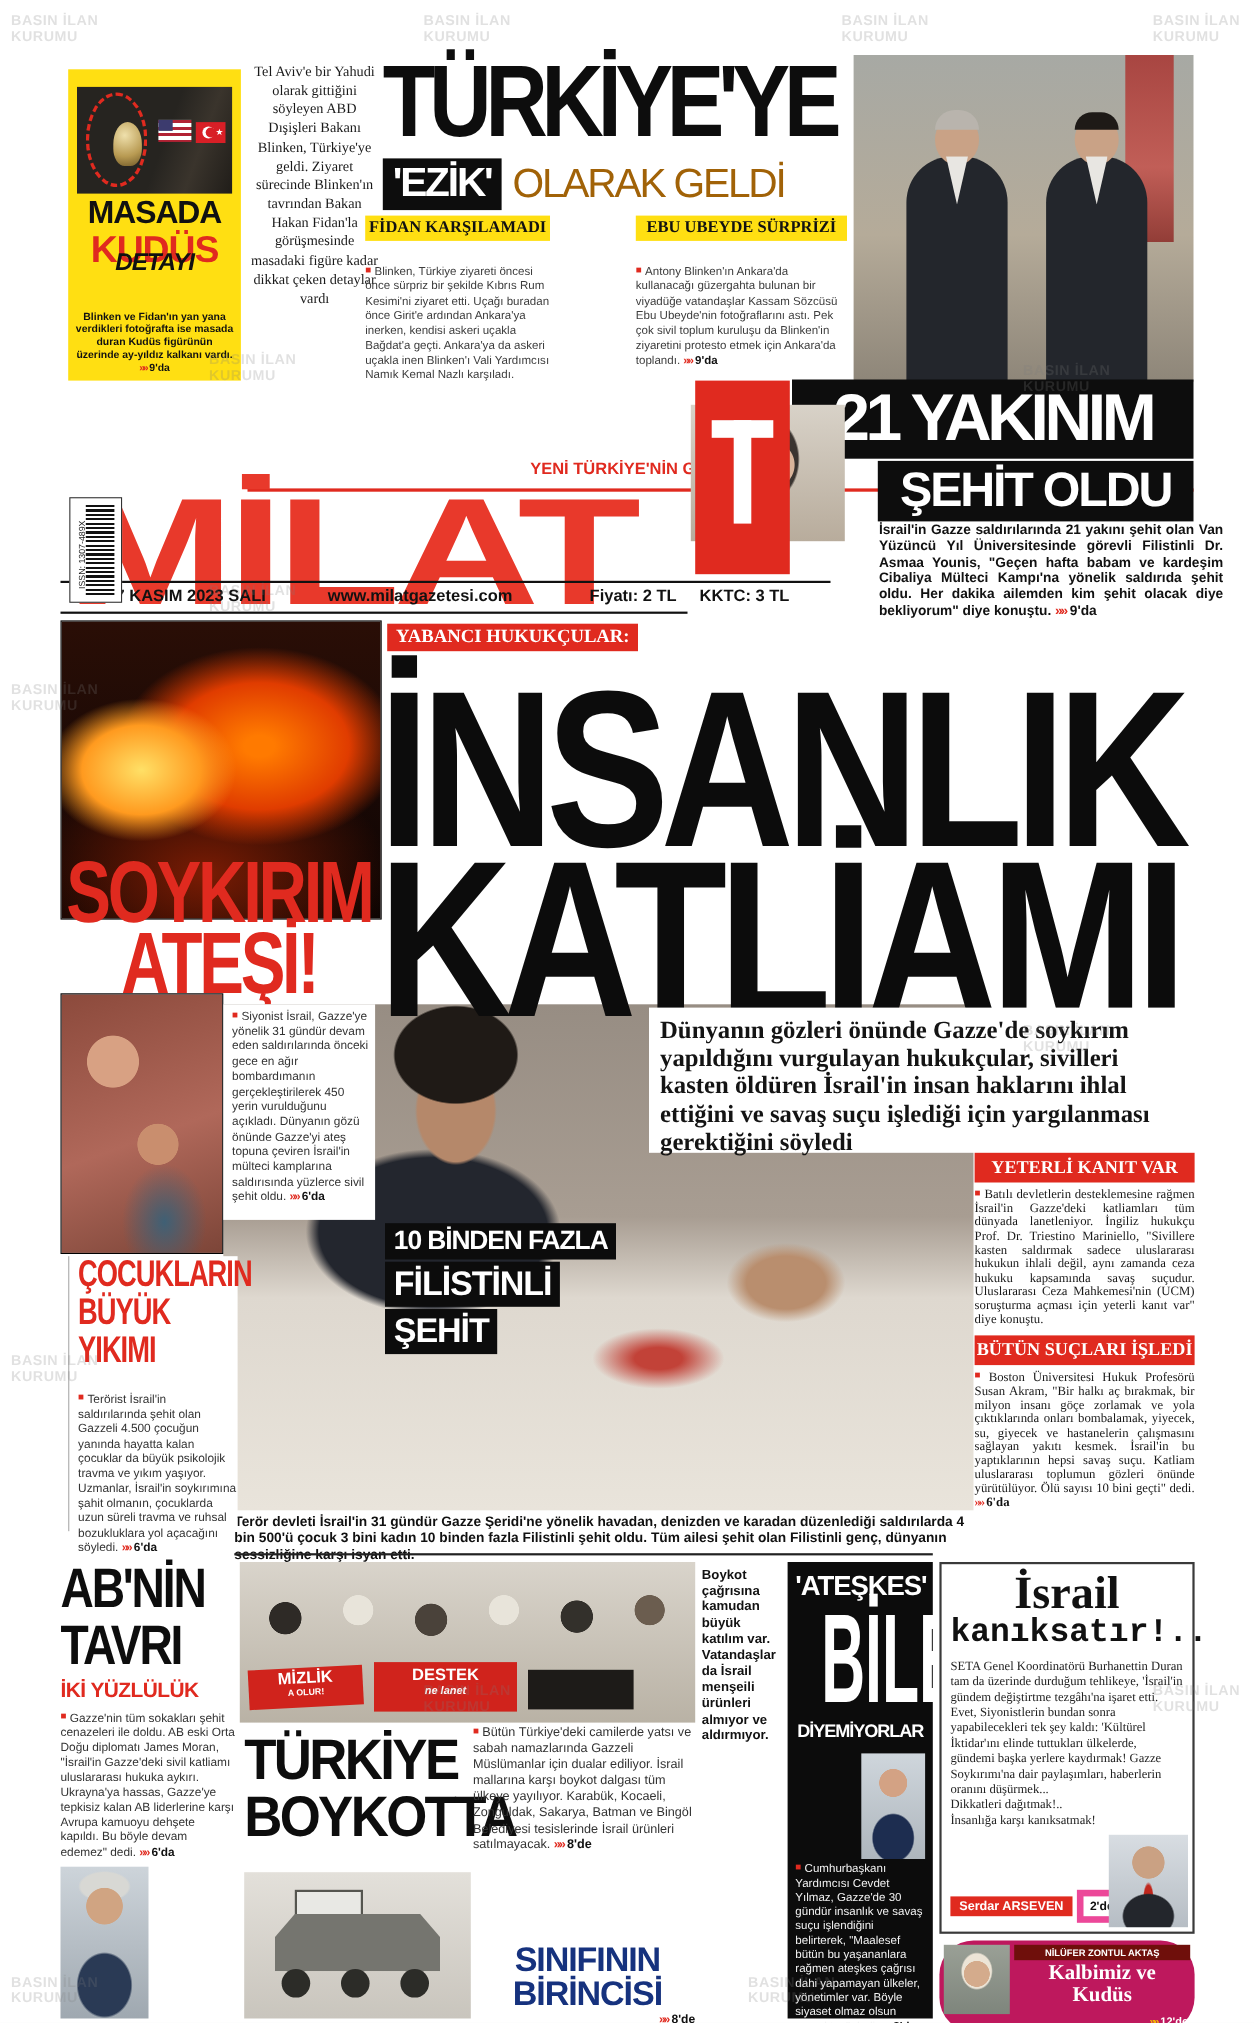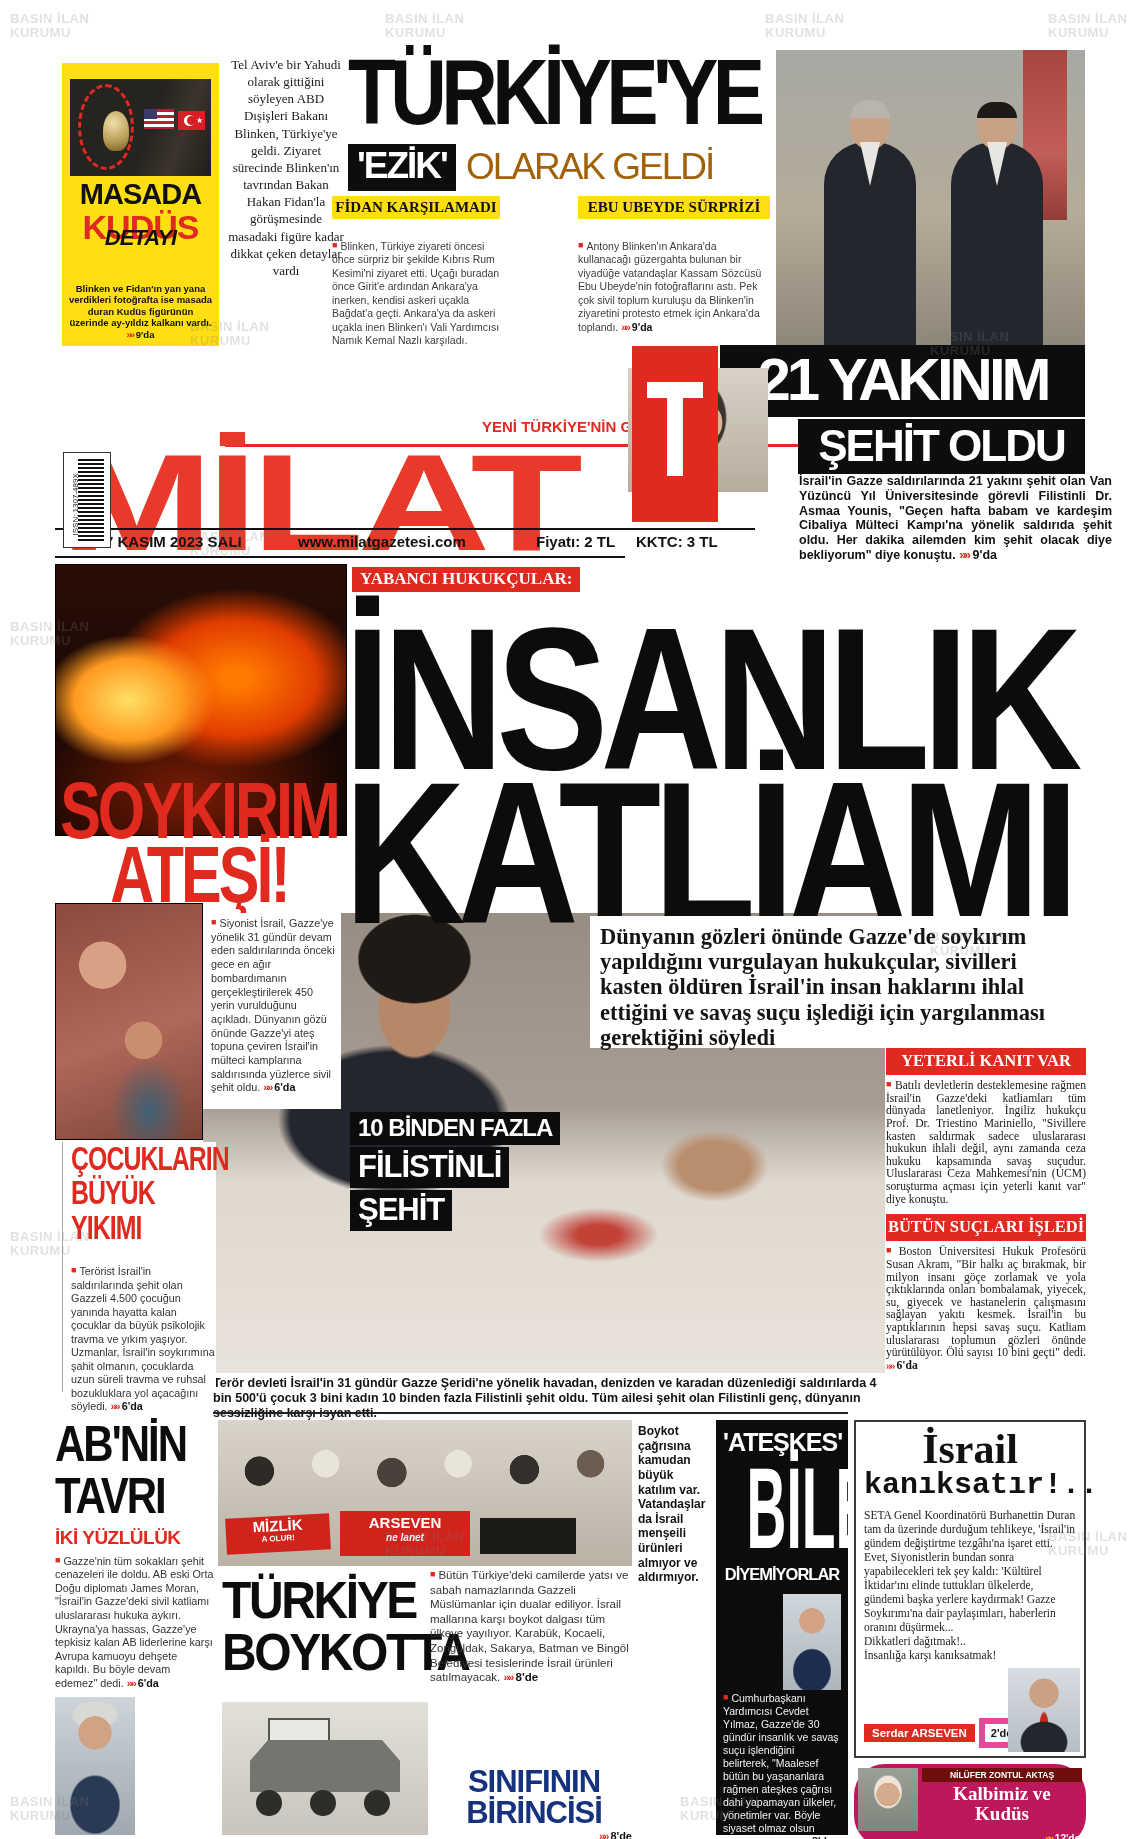--- a/index.html
+++ b/index.html
@@ -404,21 +404,21 @@
     </div>
     <div id="moran"></div>
   </div>
 
   <div id="protest" class="abs">
     <div class="banner" id="ban1">
       <span>MİZLİK</span>
       <small>A OLUR!</small>
     </div>
     <div class="banner" id="ban2">
-      <span>ARSEVEN</span>
+      <span>DESTEK</span>
       <small>ne lanet</small>
     </div>
     <div class="banner" id="ban3"></div>
   </div>
   <div id="bnote" class="abs">Boykot çağrısına kamudan büyük katılım var. Vatandaşlar da İsrail menşeili ürünleri almıyor ve aldırmıyor.</div>
   <div id="tb1" class="abs tb">TÜRKİYE</div>
   <div id="tb2" class="abs tb">BOYKOTTA</div>
   <div id="btx" class="abs">
     <span class="bl">■</span><span>Bütün Türkiye'deki camilerde yatsı ve sabah namazlarında Gazzeli Müslümanlar için dualar ediliyor. İsrail mallarına karşı boykot dalgası tüm ülkeye yayılıyor. Karabük, Kocaeli, Zonguldak, Sakarya, Batman ve Bingöl Belediyesi tesislerinde İsrail ürünleri satılmayacak.</span>
     <span class="arr">»»</span>

